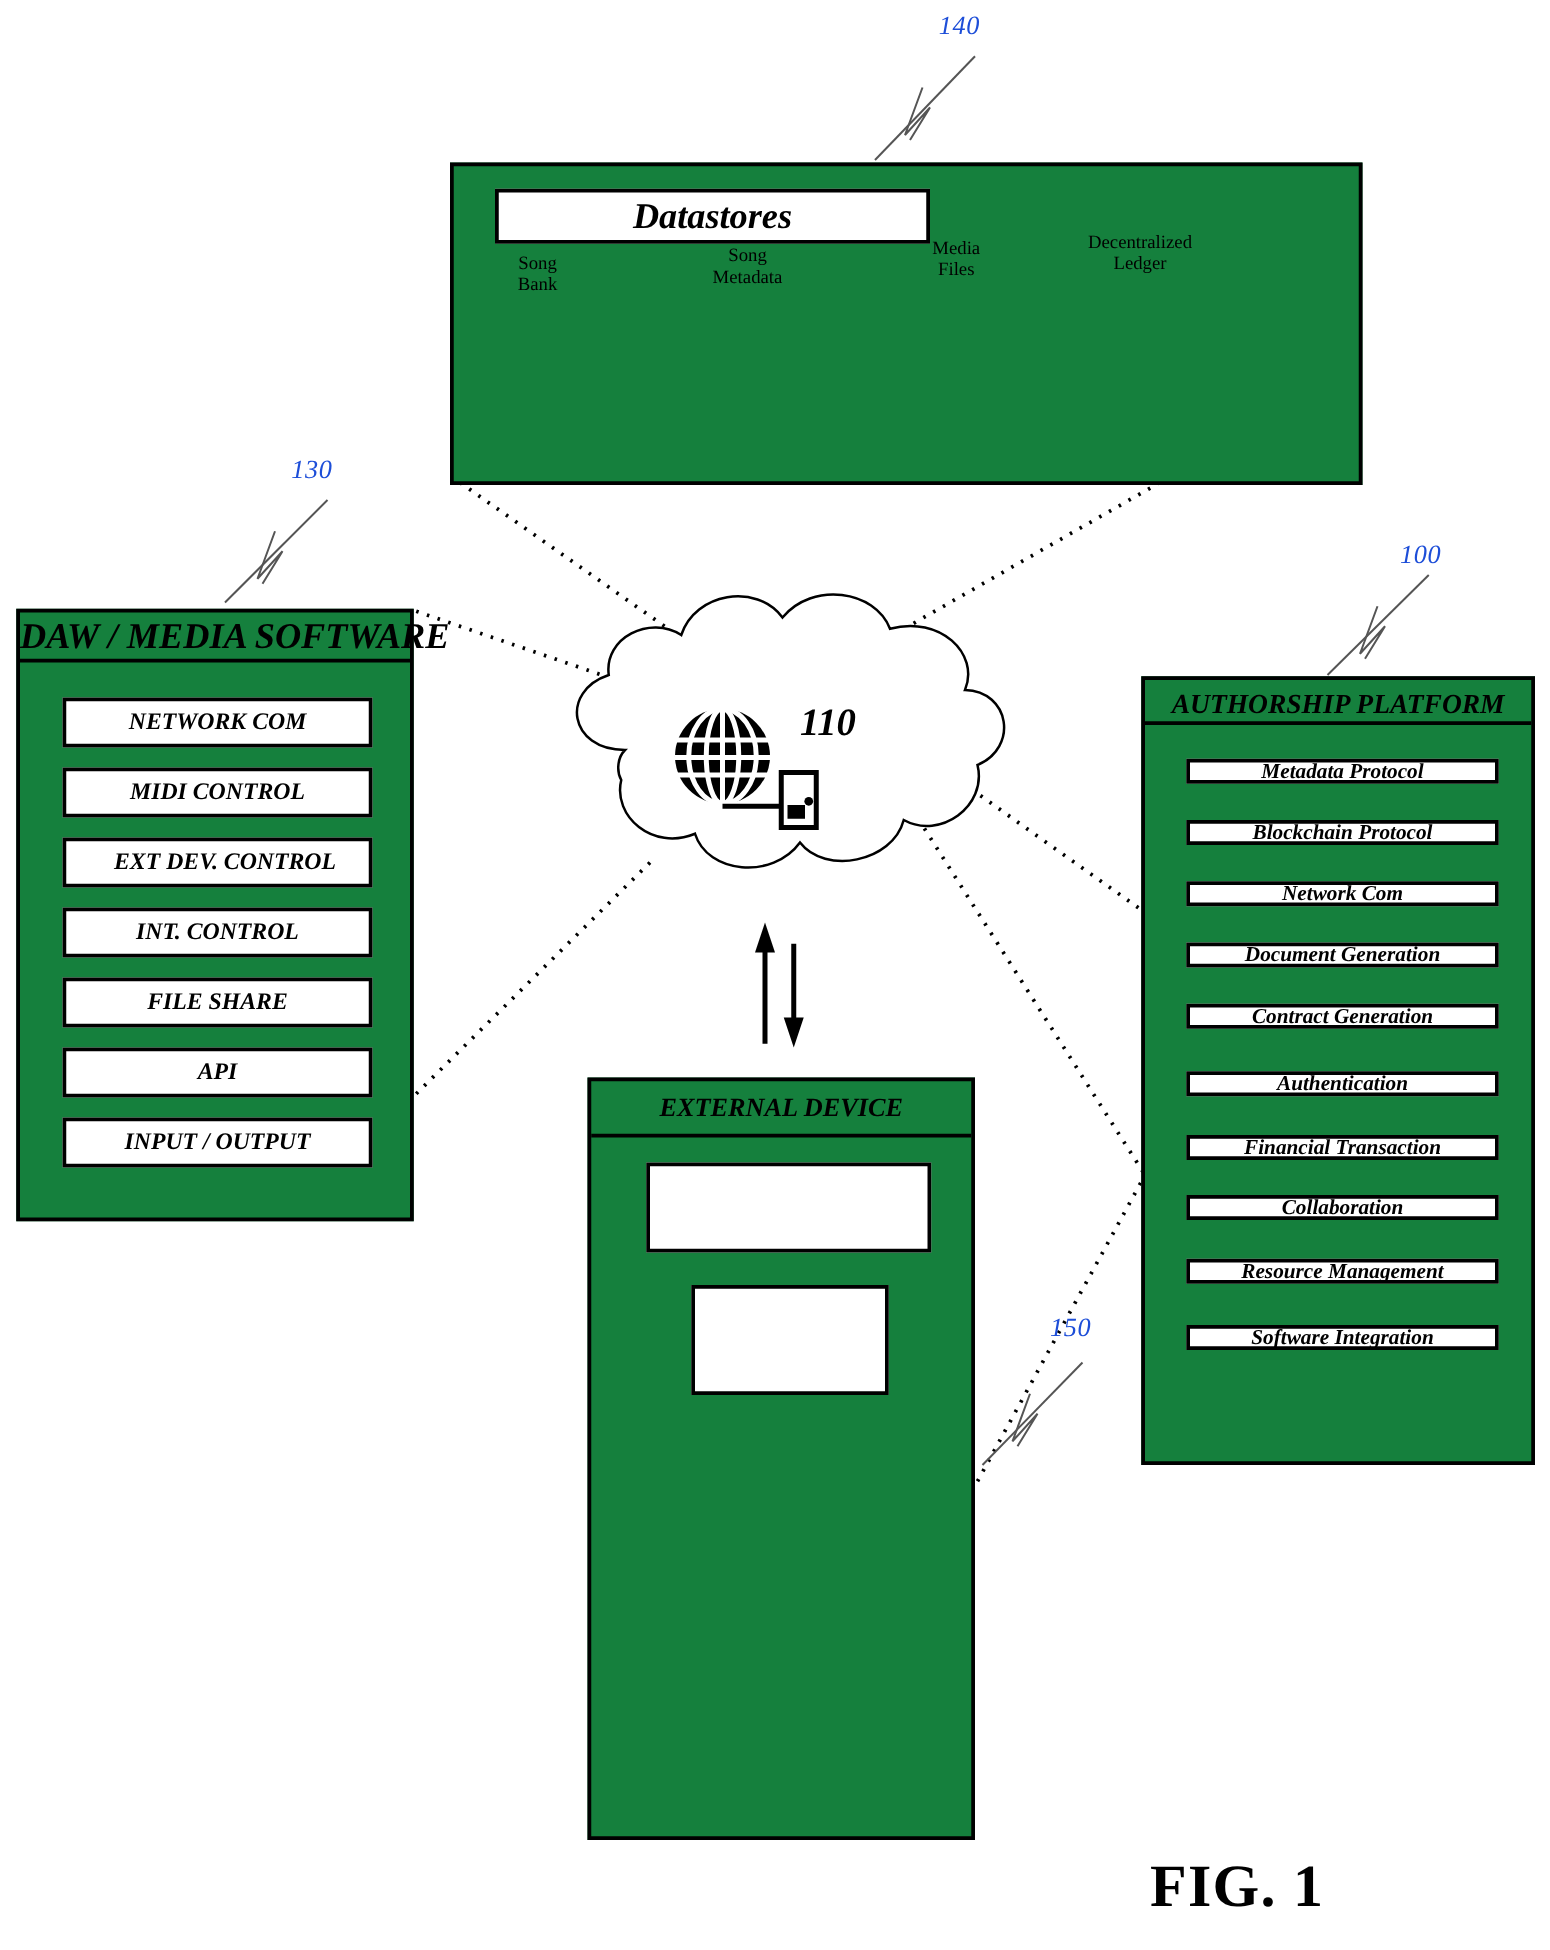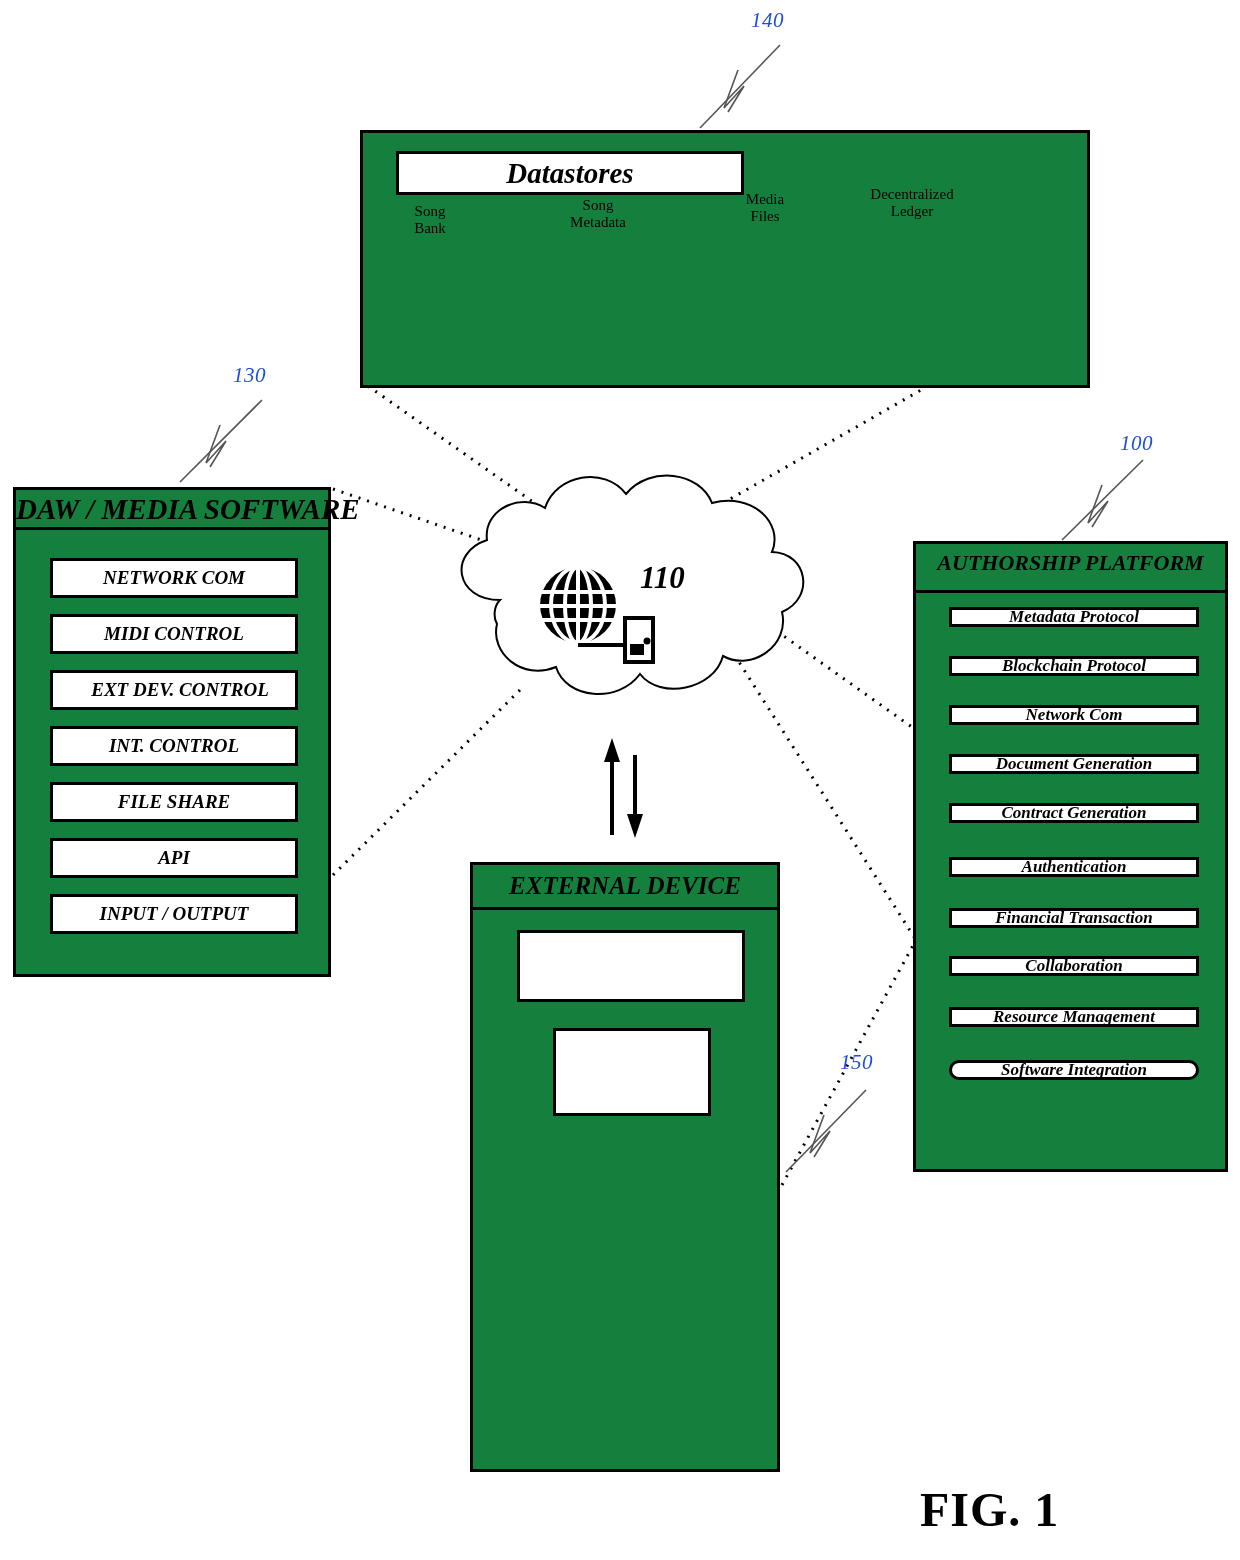--- a/index.html
+++ b/index.html
@@ -92,26 +92,26 @@
     font-family: "Liberation Serif", serif;
   }
 
   
   #daw-panel { left: 13px; top: 487px; width: 318px; height: 490px; }
   #daw-title { top: 0; height: 40px; font-size: 29px; line-height: 38px; }
   .daw-item { left: 34px; width: 248px; height: 40px; font-size: 19px; }
 
   
   #authorship-panel { left: 913px; top: 541px; width: 315px; height: 631px; }
-  #authorship-title { top: 0; height: 49px; font-size: 22px; line-height: 38px; }
+  #authorship-title { top: 0; height: 36px; font-size: 22px; line-height: 38px; }
   .ap-item { left: 33px; width: 250px; height: 20px; font-size: 17px; }
 
   
   #extdev-panel { left: 470px; top: 862px; width: 310px; height: 610px; }
-  #extdev-title { top: 0; height: 45px; font-size: 25px; line-height: 42px; }
+  #extdev-title { top: 0; height: 45px; font-size: 21px; line-height: 42px; }
   .dev-group {
     position: absolute;
     border: 3px solid #000;
     background: #fff;
     box-sizing: border-box;
   }
   #dev-computers { left: 44px; top: 65px; width: 228px; height: 72px; }
   #dev-camera { left: 80px; top: 163px; width: 158px; height: 88px; }
 
   
@@ -388,21 +388,21 @@
     <div class="panel-title" id="authorship-title">AUTHORSHIP PLATFORM</div>
     <div class="inner-item ap-item" style="top:63px;">Metadata Protocol</div>
     <div class="inner-item ap-item" style="top:112px;">Blockchain Protocol</div>
     <div class="inner-item ap-item" style="top:161px;">Network Com</div>
     <div class="inner-item ap-item" style="top:210px;">Document Generation</div>
     <div class="inner-item ap-item" style="top:259px;">Contract Generation</div>
     <div class="inner-item ap-item" style="top:313px;">Authentication</div>
     <div class="inner-item ap-item" style="top:364px;">Financial Transaction</div>
     <div class="inner-item ap-item" style="top:412px;">Collaboration</div>
     <div class="inner-item ap-item" style="top:463px;">Resource Management</div>
-    <div class="inner-item ap-item" style="top:516px;border-radius:11px;">Software Integration</div>
+    <div class="inner-item ap-item" style="top:516px;">Software Integration</div>
   </div>
 
   <div class="panel" id="extdev-panel">
     <div class="panel-title" id="extdev-title">EXTERNAL DEVICE</div>
     <div class="dev-group" id="dev-computers"></div>
     <div class="dev-group" id="dev-camera"></div>
   </div>
 
   <div id="fig-caption">FIG. 1</div>
 

